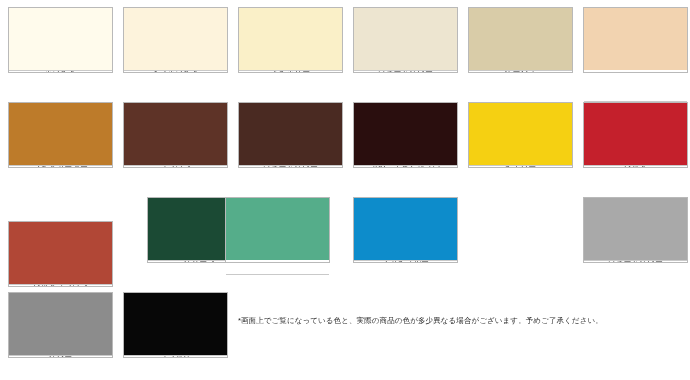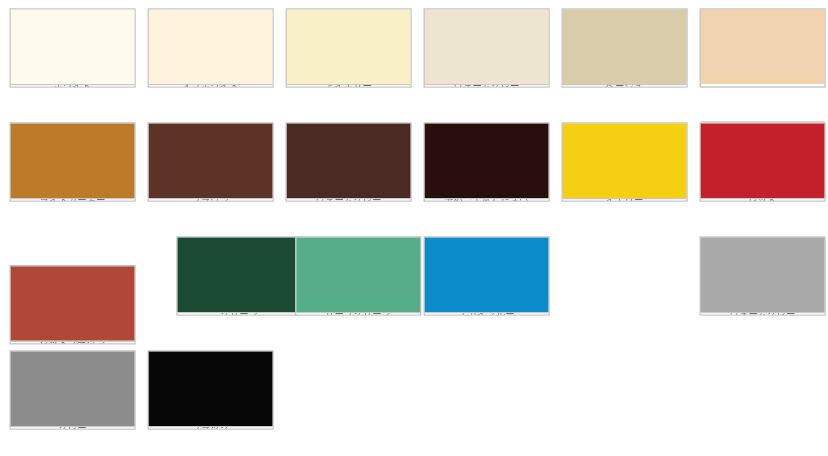--- a/index.html
+++ b/index.html
@@ -122,34 +122,35 @@
         <div class="swatch-label">レッド</div>
       </div>
       <div class="swatch" style="left: 8px; top: 197px; margin-top: 24px;">
         <div class="swatch-color" style="background: rgb(177, 71, 54);"></div>
         <div class="swatch-label">レッドブラウン</div>
       </div>
       <div class="swatch" style="left: 123px; top: 197px; margin-left: 24px;">
         <div class="swatch-color" style="background: rgb(27, 74, 52);"></div>
         <div class="swatch-label">グリーン</div>
       </div>
-      <div class="swatch" style="left: 246px; top: 197px;">
+      <div class="swatch" style="left: 225px; top: 197px; gap: 14px;">
         <div class="swatch-color" style="background: rgb(85, 173, 138);"></div>
         <div class="swatch-label">リーフグリーン</div>
       </div>
       <div class="swatch" style="left: 353px; top: 197px;">
         <div class="swatch-color" style="background: rgb(13, 140, 203);"></div>
         <div class="swatch-label">スカイブルー</div>
       </div>
       <div class="swatch" style="left: 583px; top: 197px; text-decoration: underline;">
         <div class="swatch-color" style="background: rgb(169, 169, 169);"></div>
         <div class="swatch-label">ウォームグレー</div>
       </div>
       <div class="swatch" style="left: 8px; top: 292px;">
         <div class="swatch-color" style="background: rgb(140, 140, 140);"></div>
         <div class="swatch-label">グレー</div>
       </div>
       <div class="swatch" style="left: 123px; top: 292px; justify-content: center;">
         <div class="swatch-color" style="background: rgb(7, 7, 7);"></div>
         <div class="swatch-label">ブラック</div>
       </div>
     </div>
+  <div class="footnote">*画面上でご覧になっている色と、実際の商品の色が多少異なる場合がございます。予めご了承ください。</div>
 </div>
 
 </body></html>

